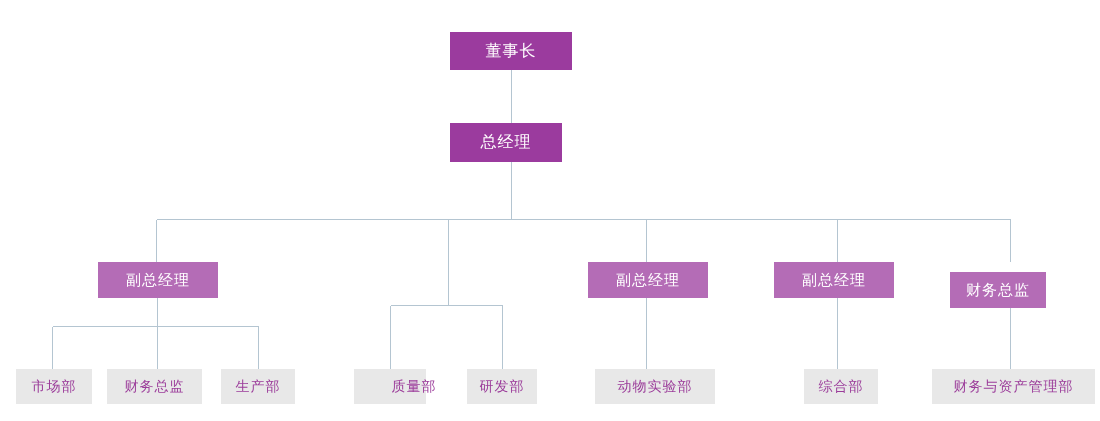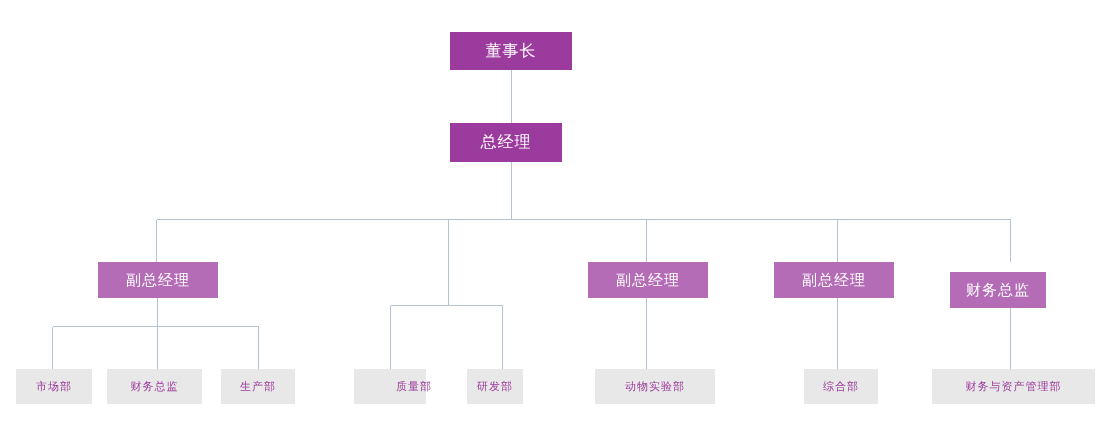--- a/index.html
+++ b/index.html
@@ -39,36 +39,36 @@
     font-size: 16px;
   }
   .lv-mgr {
     background: #B46CB6;
     color: #ffffff;
     font-size: 15px;
   }
   .lv-dept {
     background: #E8E8E8;
     color: #9B3C9A;
-    font-size: 11px;
+    font-size: 14px;
   }
   
   .pos-chairman { left: 450px; top: 32px;  width: 122px; height: 38px; }
   .pos-gm       { left: 450px; top: 123px; width: 112px; height: 39px; }
   
   .pos-vp1 { left: 98px;  top: 262px; width: 120px; height: 36px; }
   .pos-vp2 { left: 588px; top: 262px; width: 120px; height: 36px; }
   .pos-vp3 { left: 774px; top: 262px; width: 120px; height: 36px; }
   .pos-cfo { left: 950px; top: 272px; width: 96px; height: 36px; }
   
   .pos-d-marketing    { left: 16px;  top: 369px; width: 76px;  height: 35px; }
   .pos-d-techservice  { left: 107px; top: 369px; width: 95px;  height: 35px; }
   .pos-d-production   { left: 221px; top: 369px; width: 74px;  height: 35px; }
   .pos-d-quality      { left: 354px; top: 369px; width: 72px;  height: 35px; padding-left: 48px; }
-  .pos-d-rnd          { left: 467px; top: 369px; width: 56px;  height: 35px; }
+  .pos-d-rnd          { left: 467px; top: 369px; width: 70px;  height: 35px; }
   .pos-d-animallab    { left: 595px; top: 369px; width: 120px; height: 35px; }
   .pos-d-general      { left: 804px; top: 369px; width: 74px;  height: 35px; }
   .pos-d-finance      { left: 932px; top: 369px; width: 163px; height: 35px; }
 </style>
 </head>
 <body>
 
 <div id="stage">
 
   <svg id="connectors" viewBox="0 0 1100 421" xmlns="http://www.w3.org/2000/svg">

